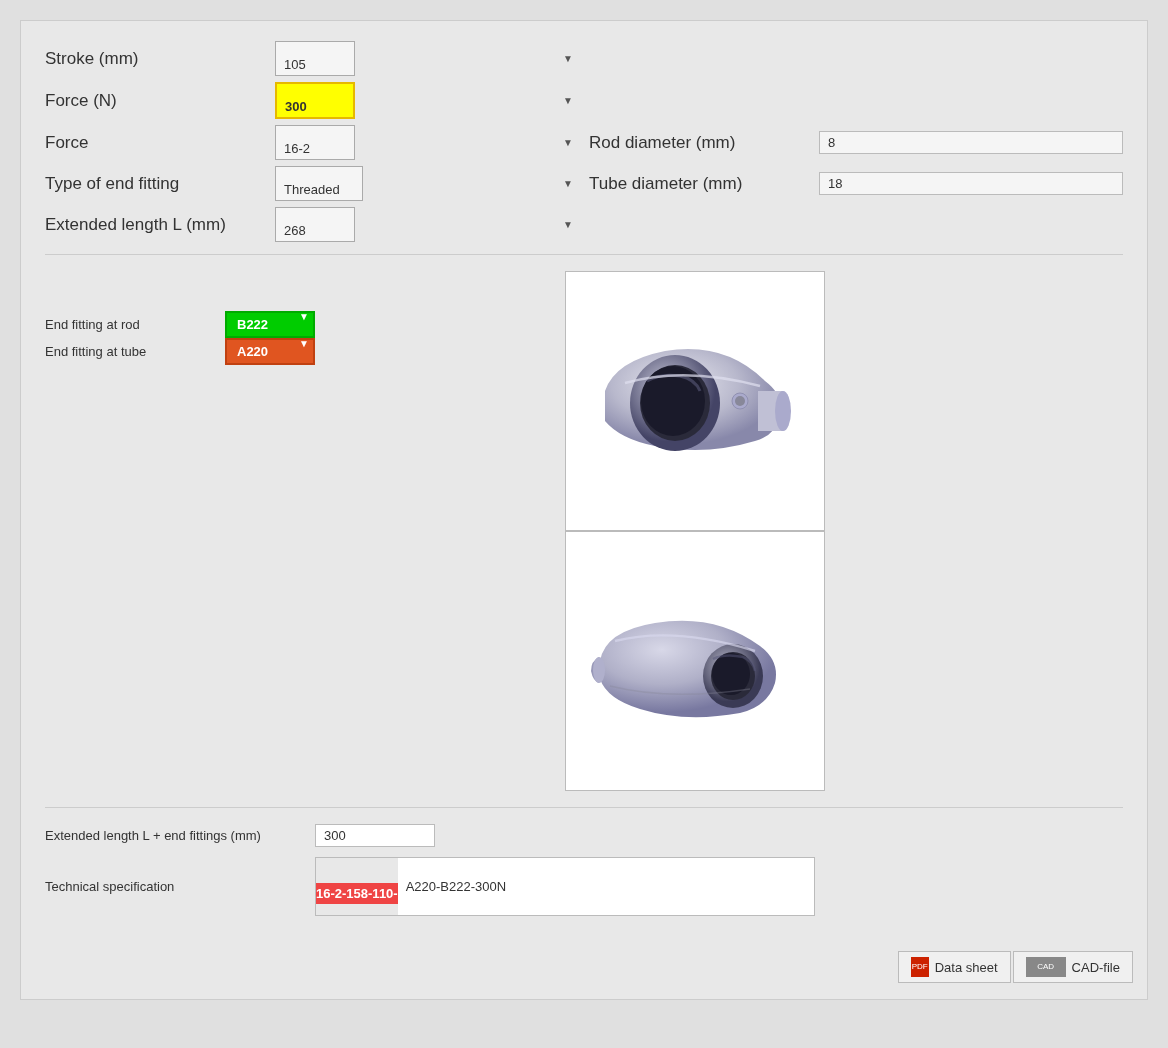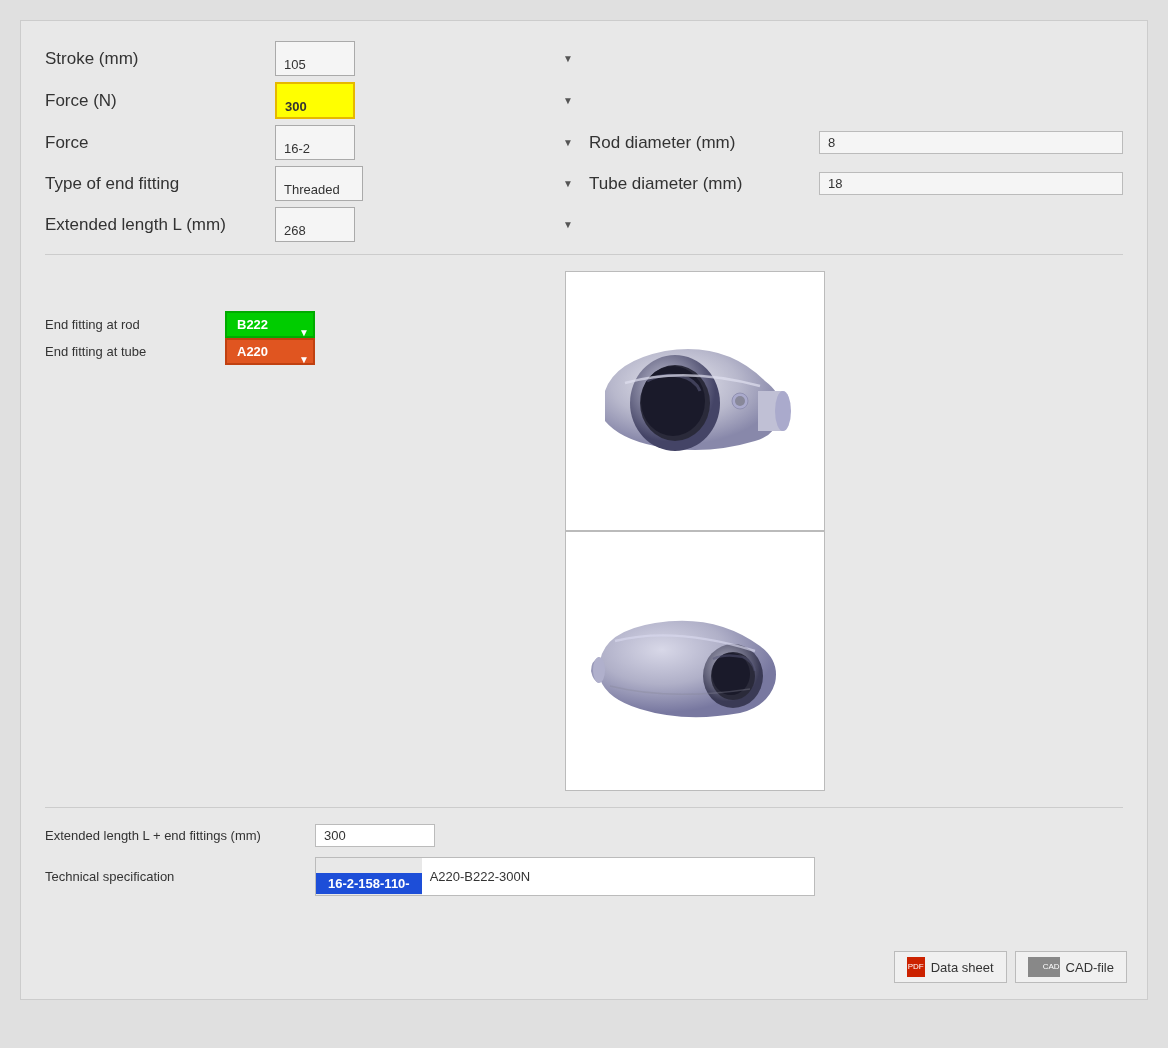--- a/index.html
+++ b/index.html
@@ -89,21 +89,21 @@
       gap: 20px;
     }
     .fitting-label {
       font-size: 13px;
       color: #333;
       min-width: 160px;
     }
     .fitting-select-wrapper {
       position: relative;
       display: inline-flex;
-      align-items: flex-end;
+      align-items: flex-start;
     }
     .fitting-select-green select {
       background: #00cc00;
       border: 2px solid #00aa00;
       color: #fff;
       font-weight: bold;
       padding: 4px 26px 4px 10px;
       min-width: 90px;
     }
     .fitting-select-orange select {
@@ -187,41 +187,41 @@
       min-width: 260px;
     }
     .tech-spec-field {
       display: flex;
       align-items: center;
       border: 1px solid #bbb;
       overflow: hidden;
       min-width: 500px;
     }
     .tech-spec-highlight {
-      background: #1d4ed8;
+      background: #ef4444;
       color: #fff;
-      padding: 3px 12px;
+      padding: 3px 0;
       font-size: 13px;
       font-weight: bold;
       white-space: nowrap;
       margin-top: 13px;
     }
     .tech-spec-rest {
       background: #fff;
-      padding: 11px 8px;
+      padding: 21px 8px;
       font-size: 13px;
       color: #333;
       flex: 1;
     }
     .footer-buttons {
       position: absolute;
       bottom: 16px;
-      right: 20px;
-      display: flex;
-      gap: 8px;
+      right: 14px;
+      display: flex;
+      gap: 2px;
     }
     .footer-btn {
       display: flex;
       align-items: center;
       gap: 6px;
       background: #f0f0f0;
       border: 1px solid #bbb;
       padding: 5px 12px;
       font-size: 13px;
       cursor: pointer;
@@ -233,27 +233,27 @@
       height: 20px;
       background: #cc2200;
       position: relative;
       font-size: 8px;
       color: white;
       text-align: center;
       line-height: 20px;
     }
     .cad-icon {
       display: inline-block;
-      width: 32px;
+      width: 40px;
       height: 20px;
       background: #888;
       position: relative;
       font-size: 8px;
       color: white;
-      text-align: right;
+      text-align: center;
       line-height: 20px;
     }
   </style>
 </head>
 <body>
 
 <div class="main-container">
 
   <div class="top-section">
 

